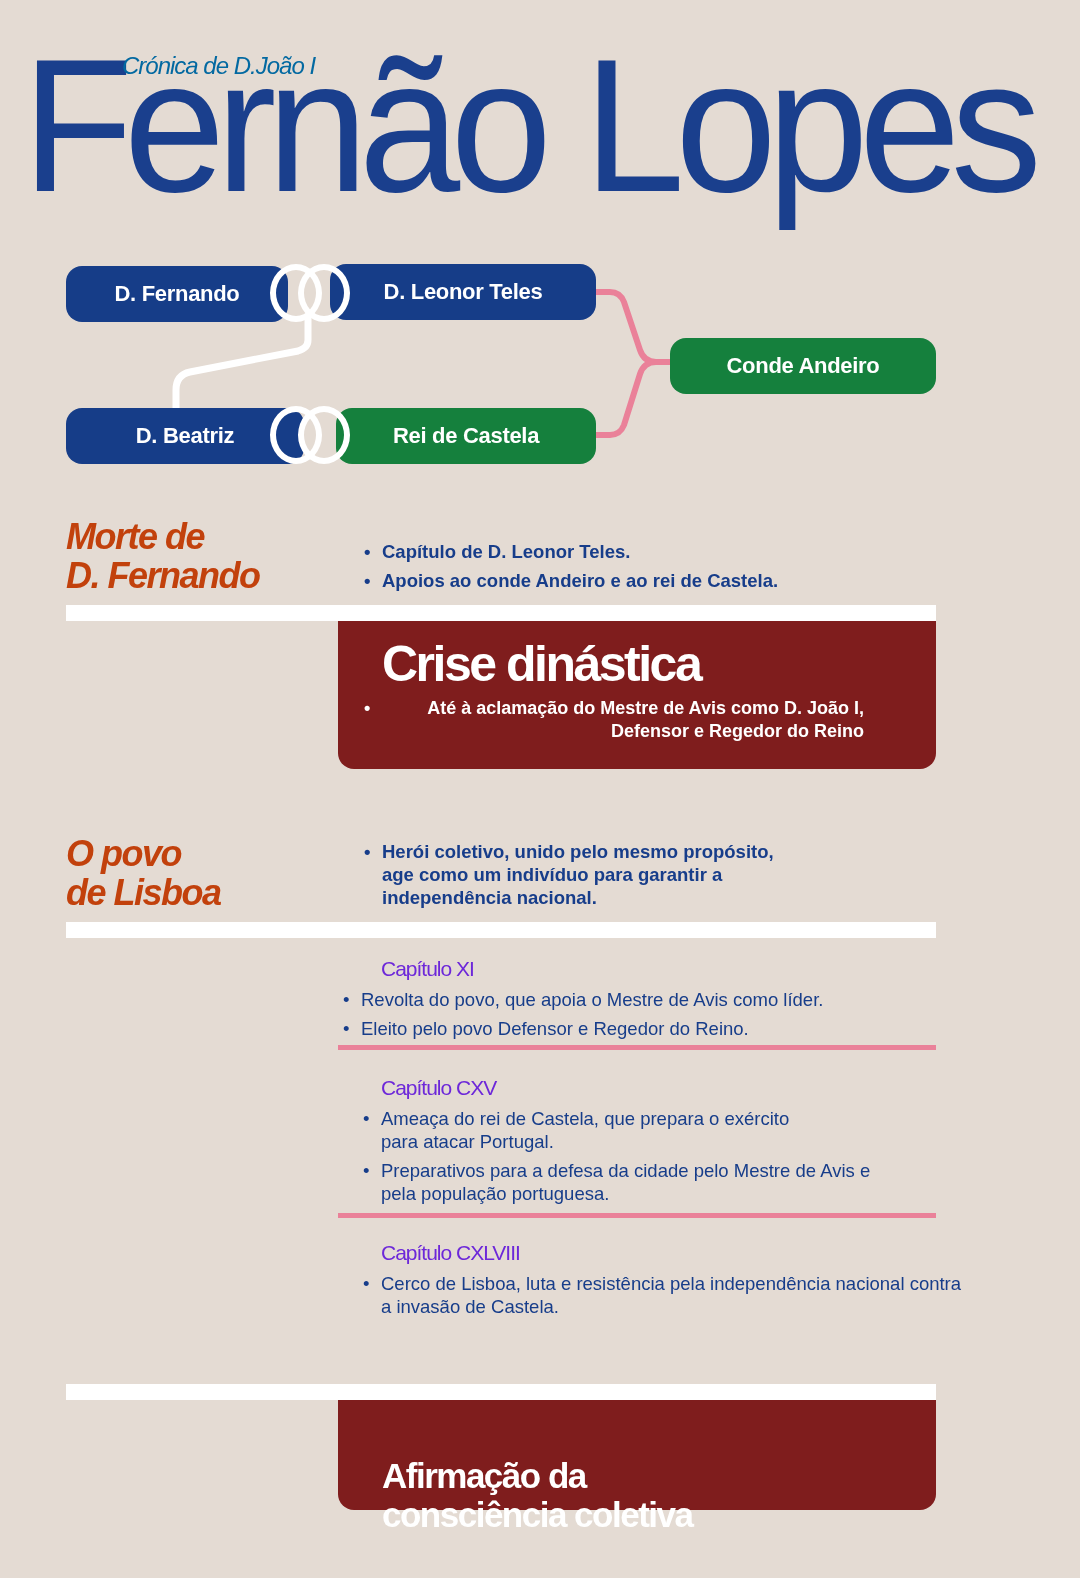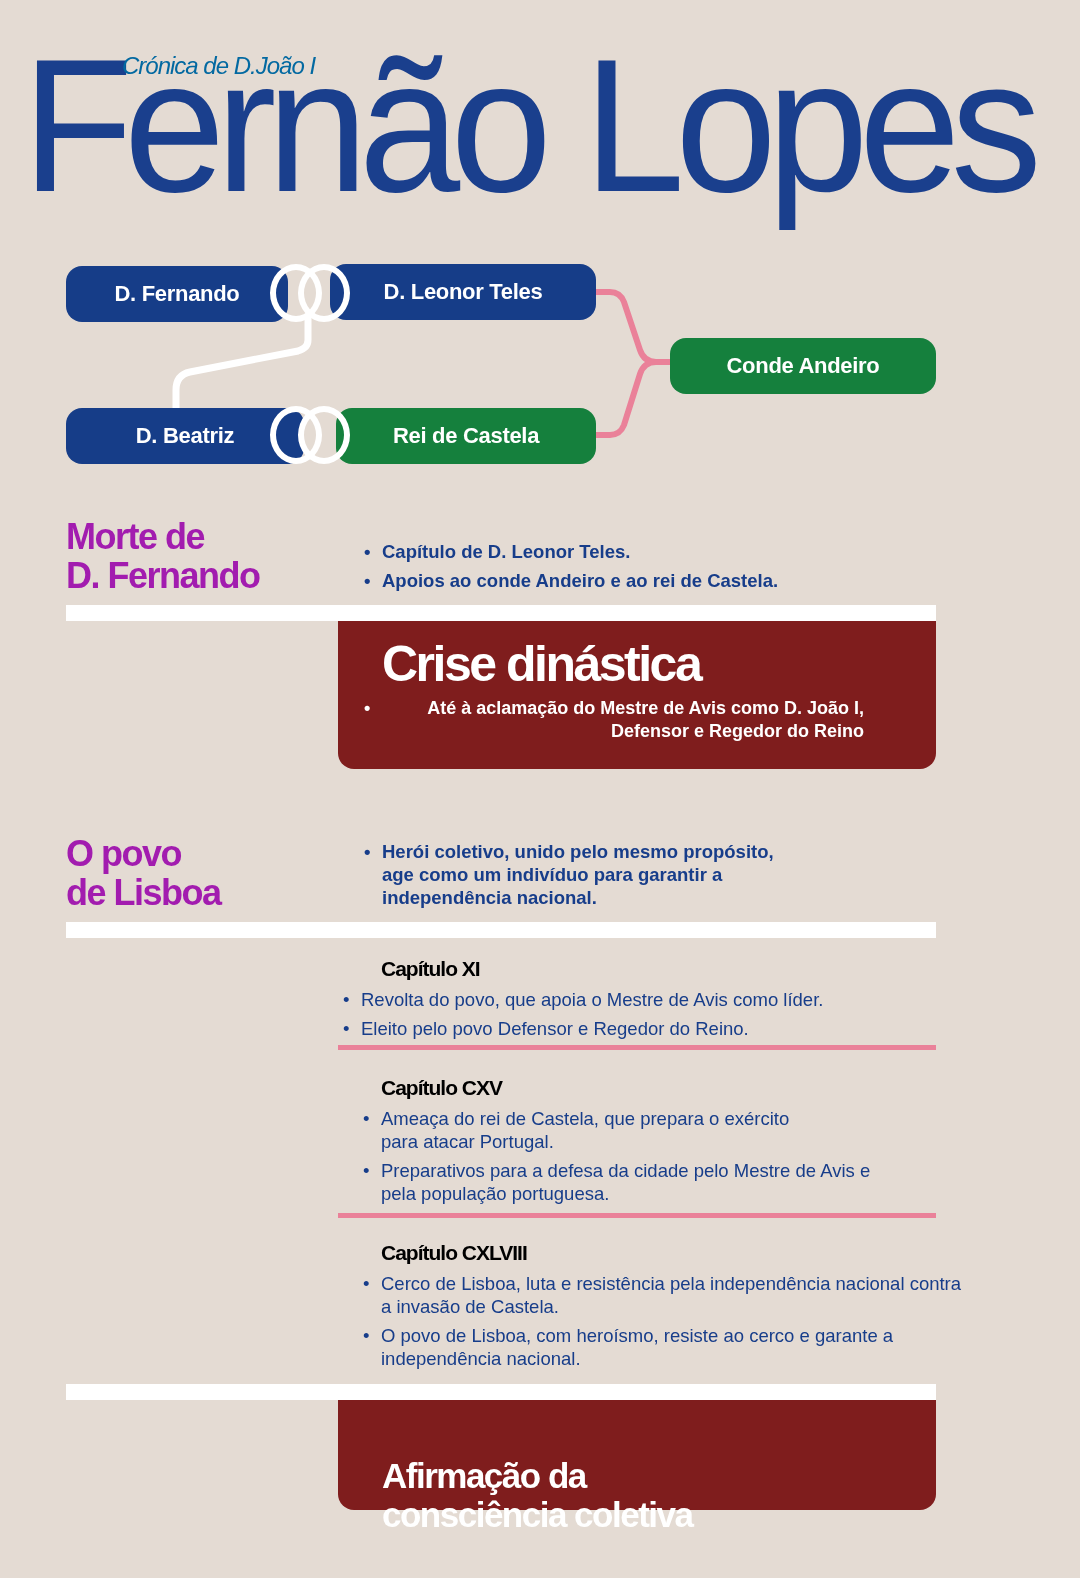--- a/index.html
+++ b/index.html
@@ -19,32 +19,32 @@
   .pill {
     position:absolute; height:56px; border-radius:16px; display:flex; align-items:center; justify-content:center;
     color:#fff; font-size:22px; font-weight:700; letter-spacing:-0.3px;
   }
   .navy { background:#163d88; }
   .pink { background:#15803d; }
   .ring {
     position:absolute; width:40px; height:46px; border:6px solid #fff; border-radius:50%;
   }
   .section-title {
-    position:absolute; font-size:36px; font-weight:700; line-height:39px; letter-spacing:-1.5px; color:#a21caf;
+    position:absolute; font-size:36px; font-weight:700; line-height:39px; letter-spacing:-1.5px; color:#c2410c;font-style:italic;
   }
   ul.bullets { position:absolute; margin:0; padding:0; list-style:none; }
   ul.bullets li { position:relative; padding-left:18px; font-size:18.5px; line-height:23px; margin-bottom:6px; }
   ul.bullets li::before { content:"•"; position:absolute; left:0; top:0; }
   .bold li { font-weight:700; }
   .white-bar { position:absolute; left:66px; width:870px; height:16px; background:#ffffff; }
   .pink-line { position:absolute; left:338px; width:598px; height:5px; background:#ea8199; }
   .pink-box {
     position:absolute; left:338px; width:598px; background:#7f1d1d; border-radius:0 0 16px 16px; color:#fff;
   }
-  .chapter-title { position:absolute; font-size:21px; font-weight:700; letter-spacing:-1px; color:#000000; }
+  .chapter-title { position:absolute; font-size:21px; font-weight:400; letter-spacing:-1px; color:#6d28d9; }
 </style>
 </head>
 <body>
 
 <div class="abs title">Fernão Lopes</div>
 <div class="abs subtitle">Crónica de D.João I</div>
 
 <div>
   <svg class="abs" style="left:0;top:0;" width="1080" height="480">
 
@@ -113,21 +113,20 @@
 <div class="chapter-title" style="left:381px;top:1076px;">Capítulo CXV</div>
 <ul class="bullets" style="left:363px;top:1107px;width:540px;">
   <li style="width:440px;">Ameaça do rei de Castela, que prepara o exército para atacar Portugal.</li>
   <li>Preparativos para a defesa da cidade pelo Mestre de Avis e pela população portuguesa.</li>
 </ul>
 <div class="pink-line" style="top:1213px;"></div>
 
 <div class="chapter-title" style="left:381px;top:1241px;">Capítulo CXLVIII</div>
 <ul class="bullets" style="left:363px;top:1272px;width:600px;">
   <li>Cerco de Lisboa, luta e resistência pela independência nacional contra a invasão de Castela.</li>
-  <li style="width:540px;">O povo de Lisboa, com heroísmo, resiste ao cerco e garante a independência nacional.</li>
 </ul>
 <div class="white-bar" style="top:1384px;"></div>
 
 <div class="pink-box" style="top:1400px;height:110px;">
   <div style="position:absolute;left:44px;top:12px;font-size:35px;font-weight:700;line-height:39px;letter-spacing:-1.5px;margin-top:44px;">
     <div>Afirmação da</div>
     <div>consciência coletiva</div>
   </div>
 </div>
 

